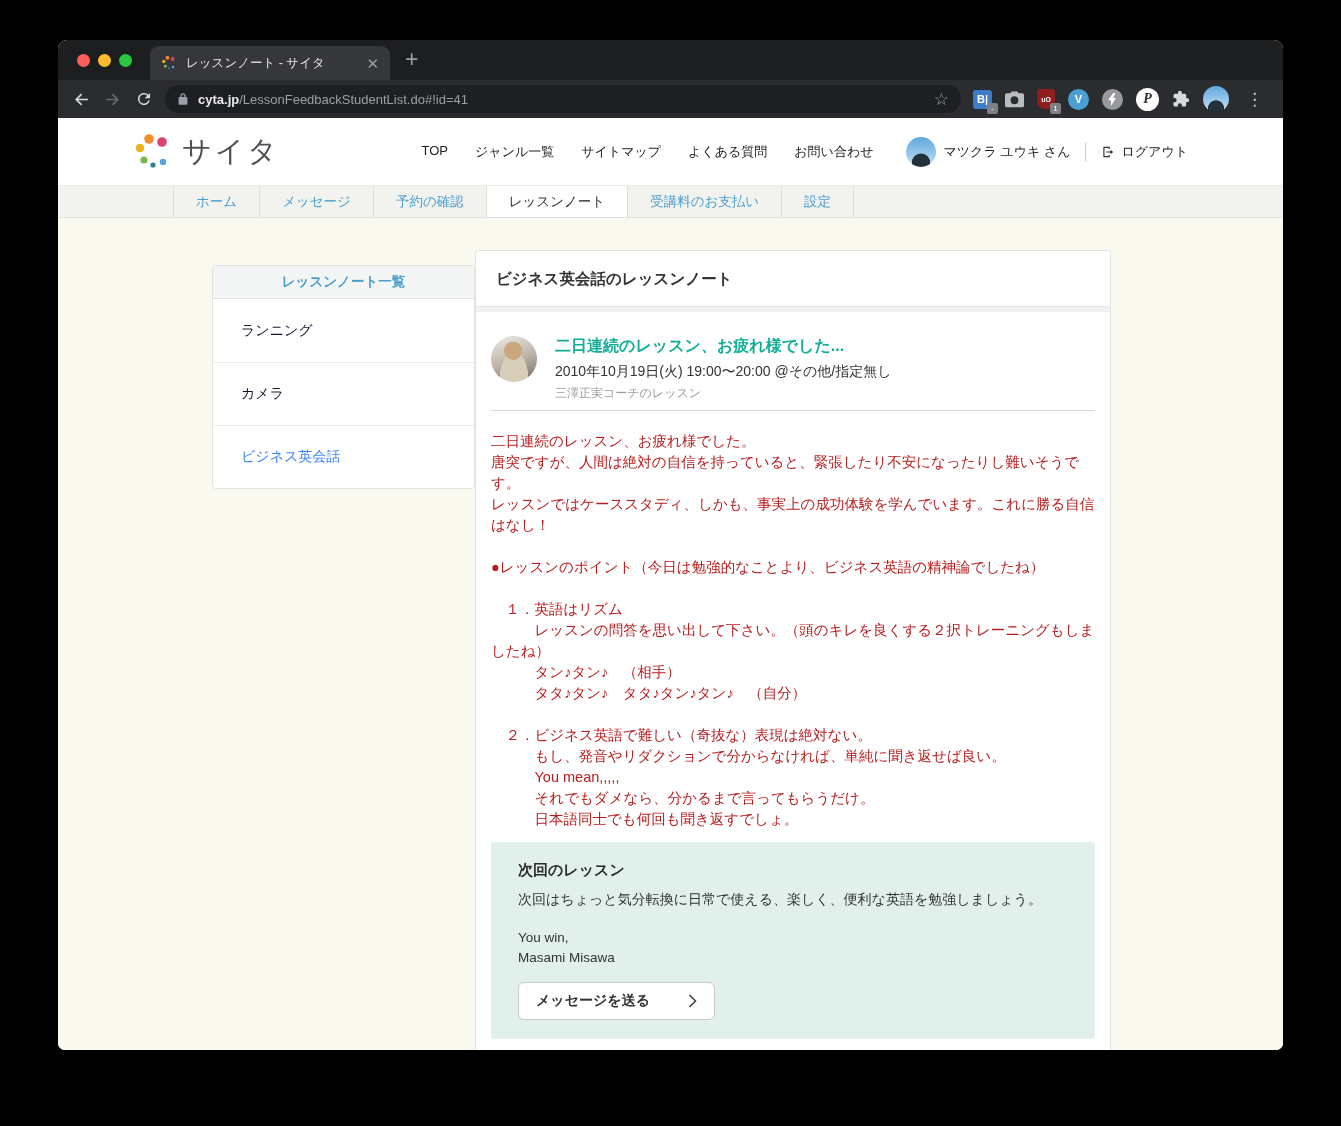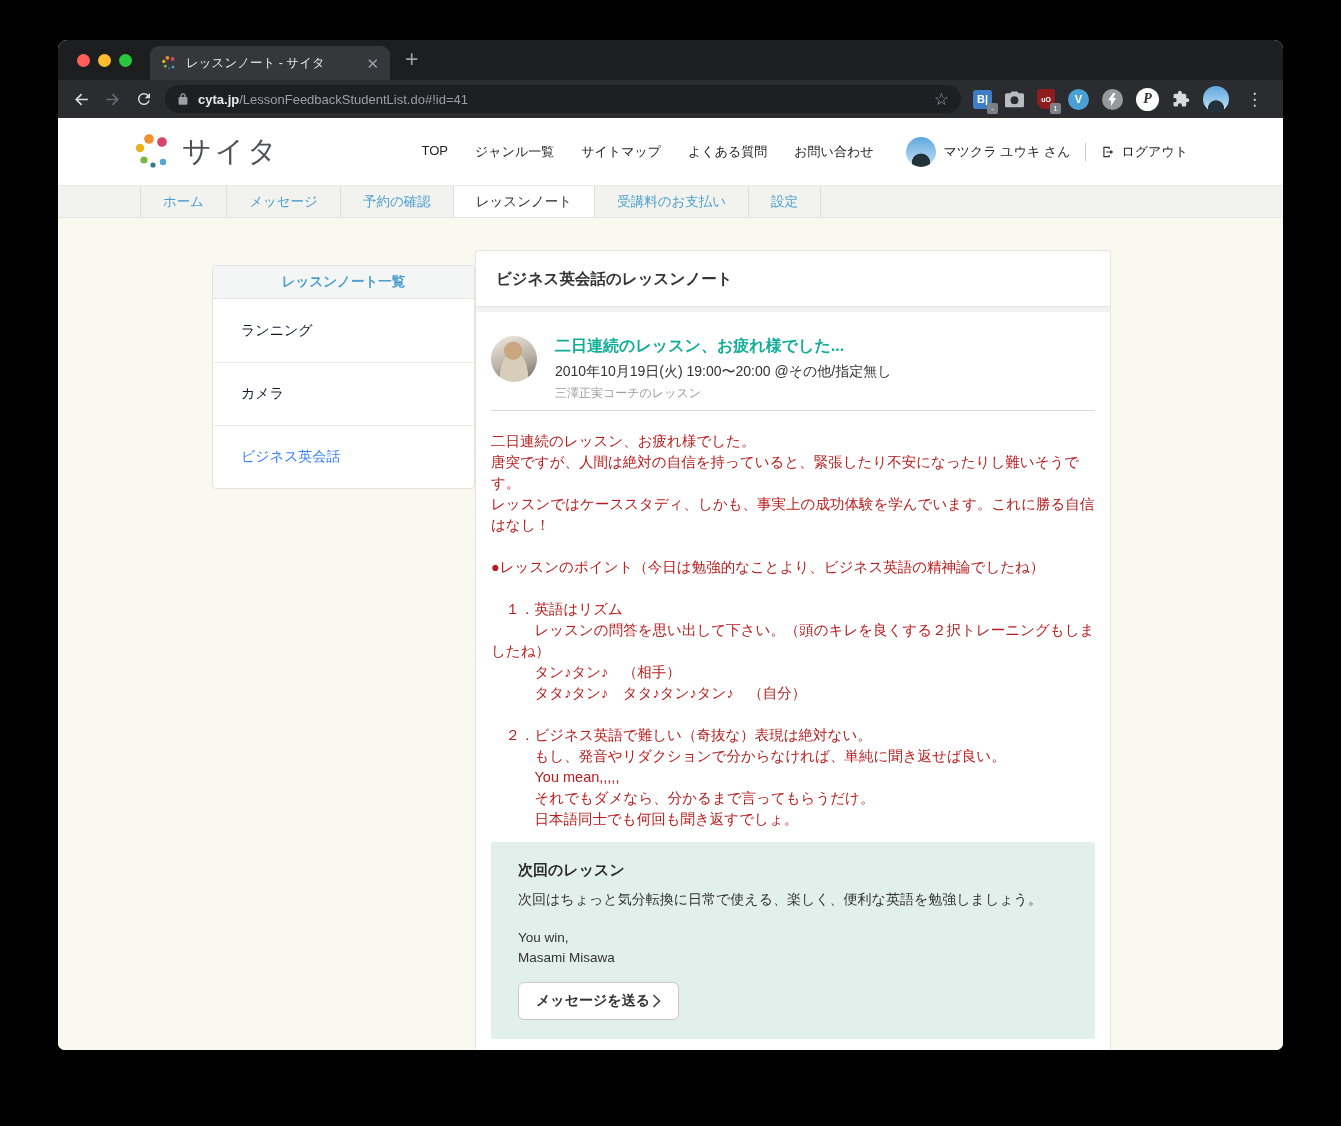--- a/index.html
+++ b/index.html
@@ -59,21 +59,21 @@
   .userblock { display:flex; align-items:center; gap:8px; margin-left:32px; }
   .user-avatar { width:30px; height:30px; border-radius:50%;
       background: radial-gradient(circle at 50% 86%, #23313a 0 30%, rgba(0,0,0,0) 32%),
                   linear-gradient(180deg,#5fa8dd 0%,#9ccaec 60%,#cde4f4 100%); }
   .user-name { font-size:13px; color:#222; white-space:nowrap; }
   .vsep { width:1px; height:18px; background:#c9c9c9; margin:0 15px; }
   .logout { display:flex; align-items:center; gap:6px; font-size:13px; color:#222; white-space:nowrap; }
 
   
   .sitetabs { height:33px; background:#f2f2ef; border-top:1px solid #eaeae6; border-bottom:1px solid #e4e4e0;
-              display:flex; padding-left:82px; flex-shrink:0; }
+              display:flex; padding-left:115px; flex-shrink:0; }
   .stab { padding:0 22px; display:flex; align-items:center; font-size:13.5px; color:#4a9ecf;
           border-right:1px solid #dededa; height:100%; white-space:nowrap; }
   .stab:first-child { border-left:1px solid #dededa; }
   .stab.active { background:#fff; color:#333; }
 
   
   .content { flex:1; position:relative; background:#faf9ef; overflow:hidden; }
 
   .sidecard { position:absolute; left:154px; top:47px; width:263px; background:#fff;
               border:1px solid #e3e3df; border-radius:4px; overflow:hidden; }
@@ -95,21 +95,21 @@
   .entry-title { font-size:16px; font-weight:bold; color:#12ae98; }
   .entry-date { margin-top:6px; font-size:14px; color:#333; }
   .entry-coach { margin-top:4px; font-size:12px; color:#9b9b9b; }
   .entry-divider { margin:8px 15px 0; border-top:1px solid #d9d9d9; }
   .lesson-body { padding:20px 15px 0; font-size:14.5px; color:#b91c1c; line-height:21px; white-space:pre-wrap; }
 
   .nextbox { margin:12px 15px 0; background:#e1f0ea; border-radius:3px; padding:19px 27px; }
   .nextbox-h { font-size:15px; font-weight:bold; color:#2b2b2b; }
   .nextbox-t { margin-top:10px; font-size:14px; color:#333; line-height:19px; }
   .signoff { margin-top:19px; font-size:13.5px; color:#333; line-height:19.5px; }
-  .msgbtn { margin-top:15px; width:161px; height:38px; background:#fff; border:1px solid #c9c9c9; border-radius:6px;
+  .msgbtn { margin-top:15px; width:197px; height:38px; background:#fff; border:1px solid #c9c9c9; border-radius:6px;
             display:flex; align-items:center; justify-content:space-between; padding:0 17px;
             font-size:14px; font-weight:bold; color:#333; cursor:pointer;
             font-family:"Liberation Sans","DejaVu Sans",sans-serif; }
 </style>
 </head>
 <body>
 
 <div class="screen">
   <div class="window">
 

